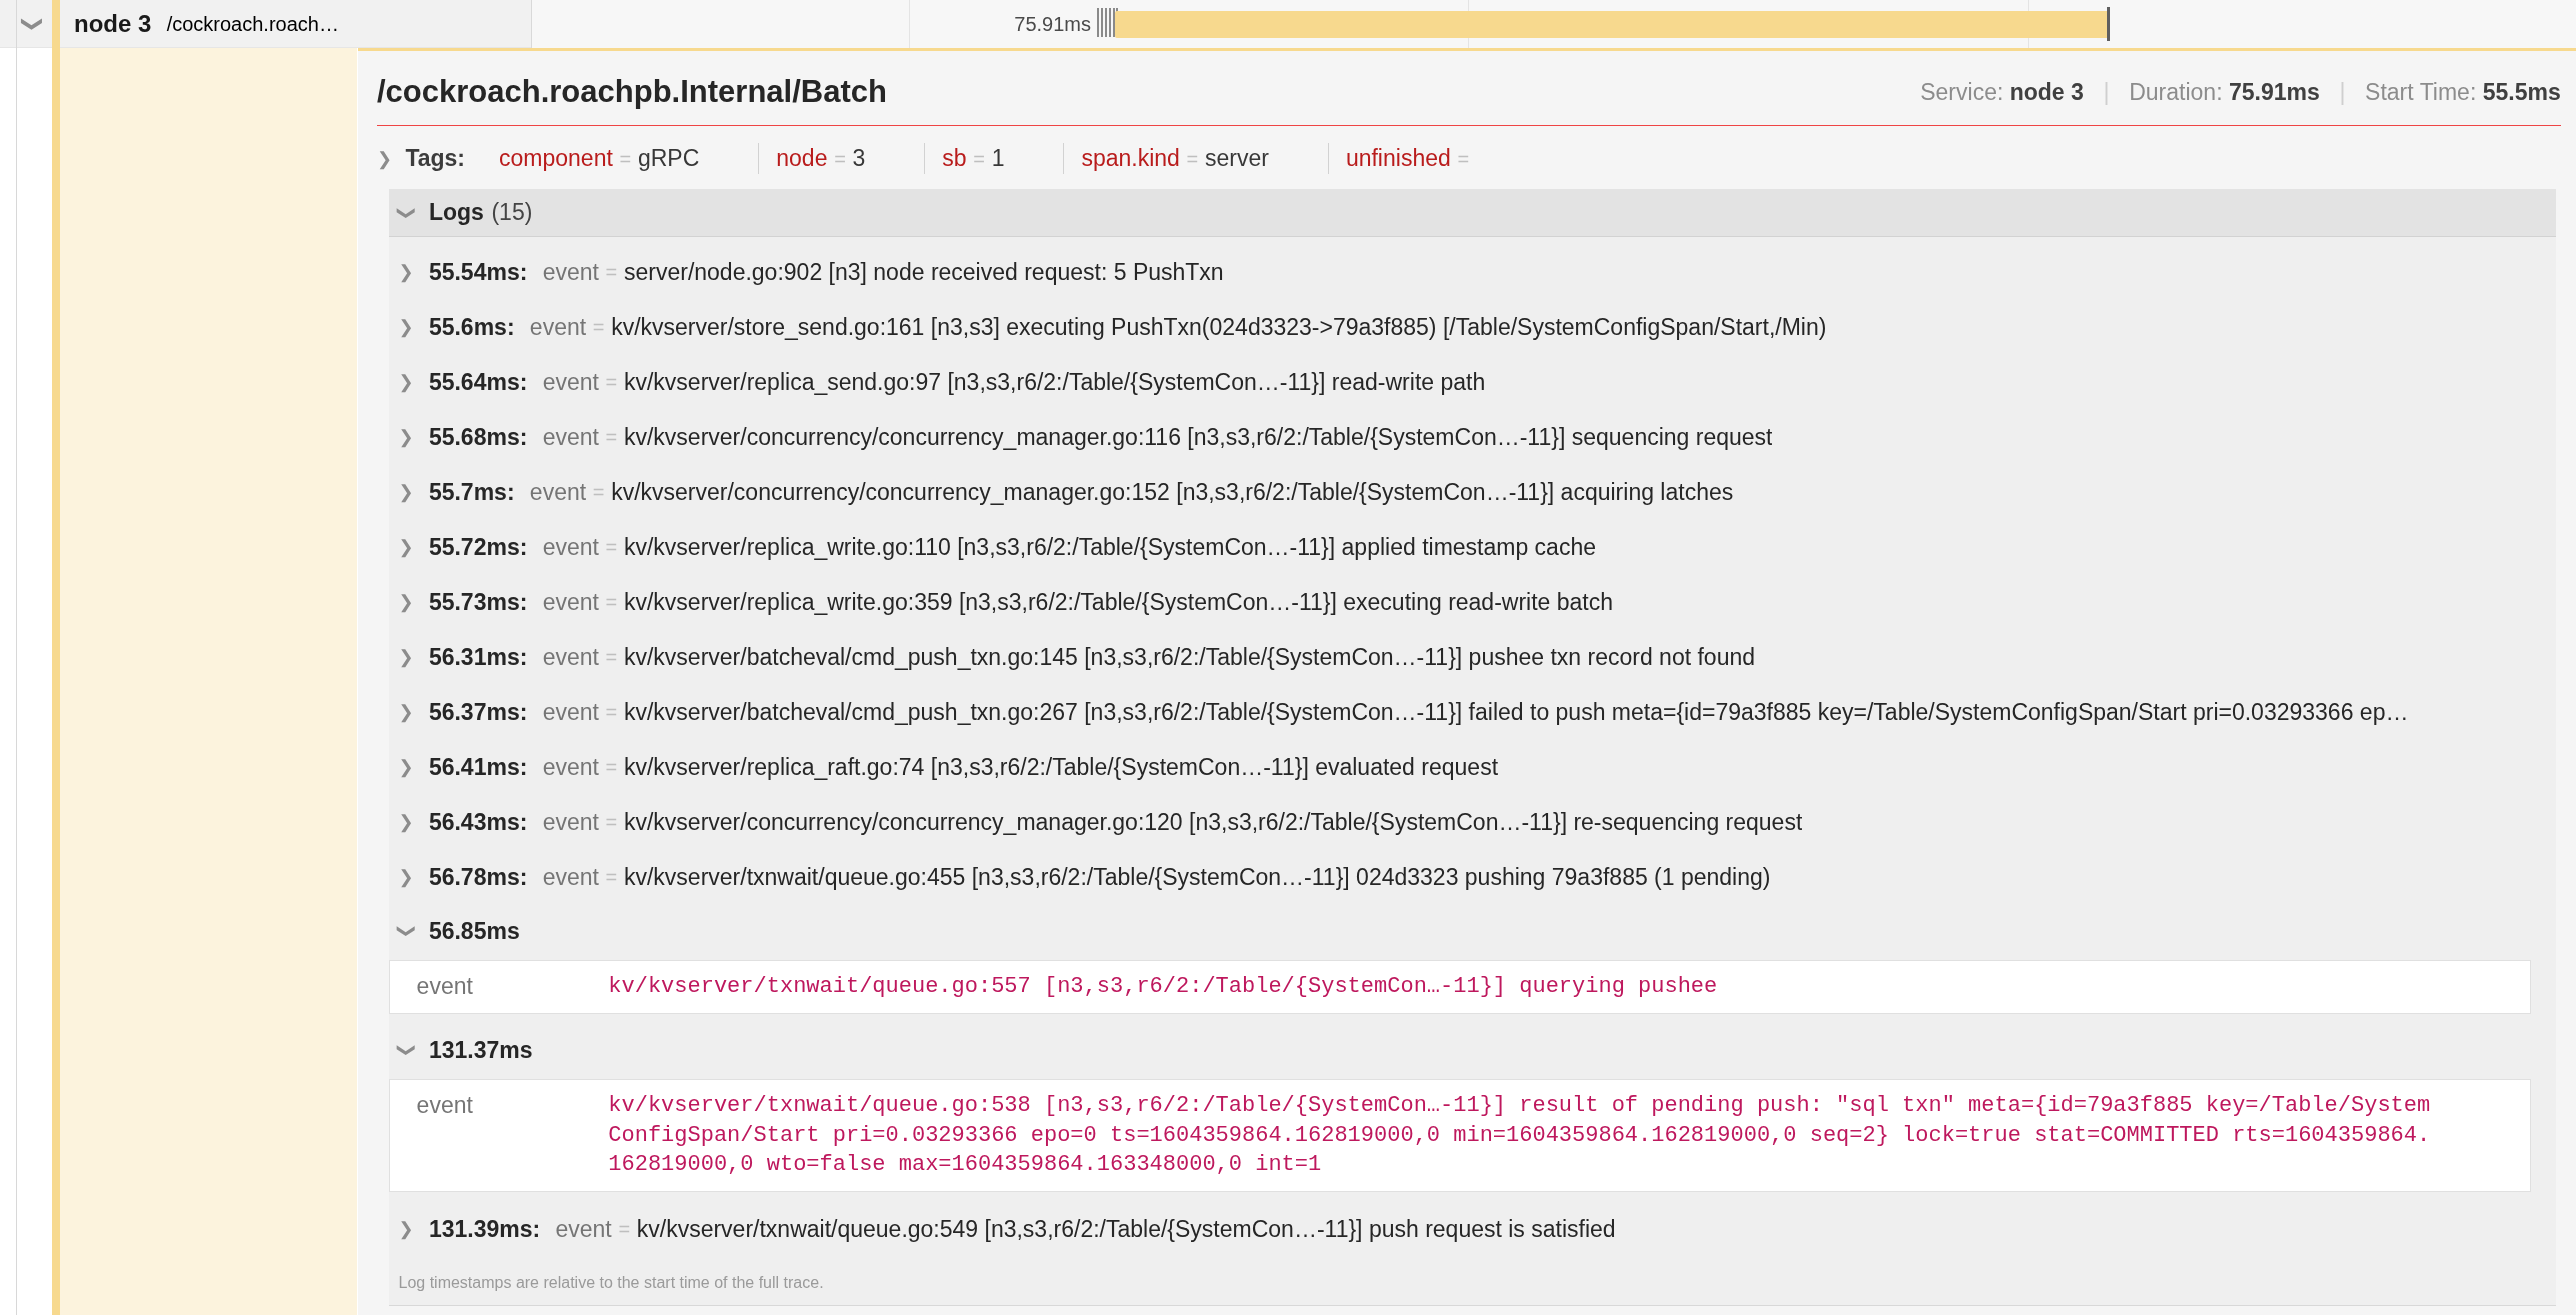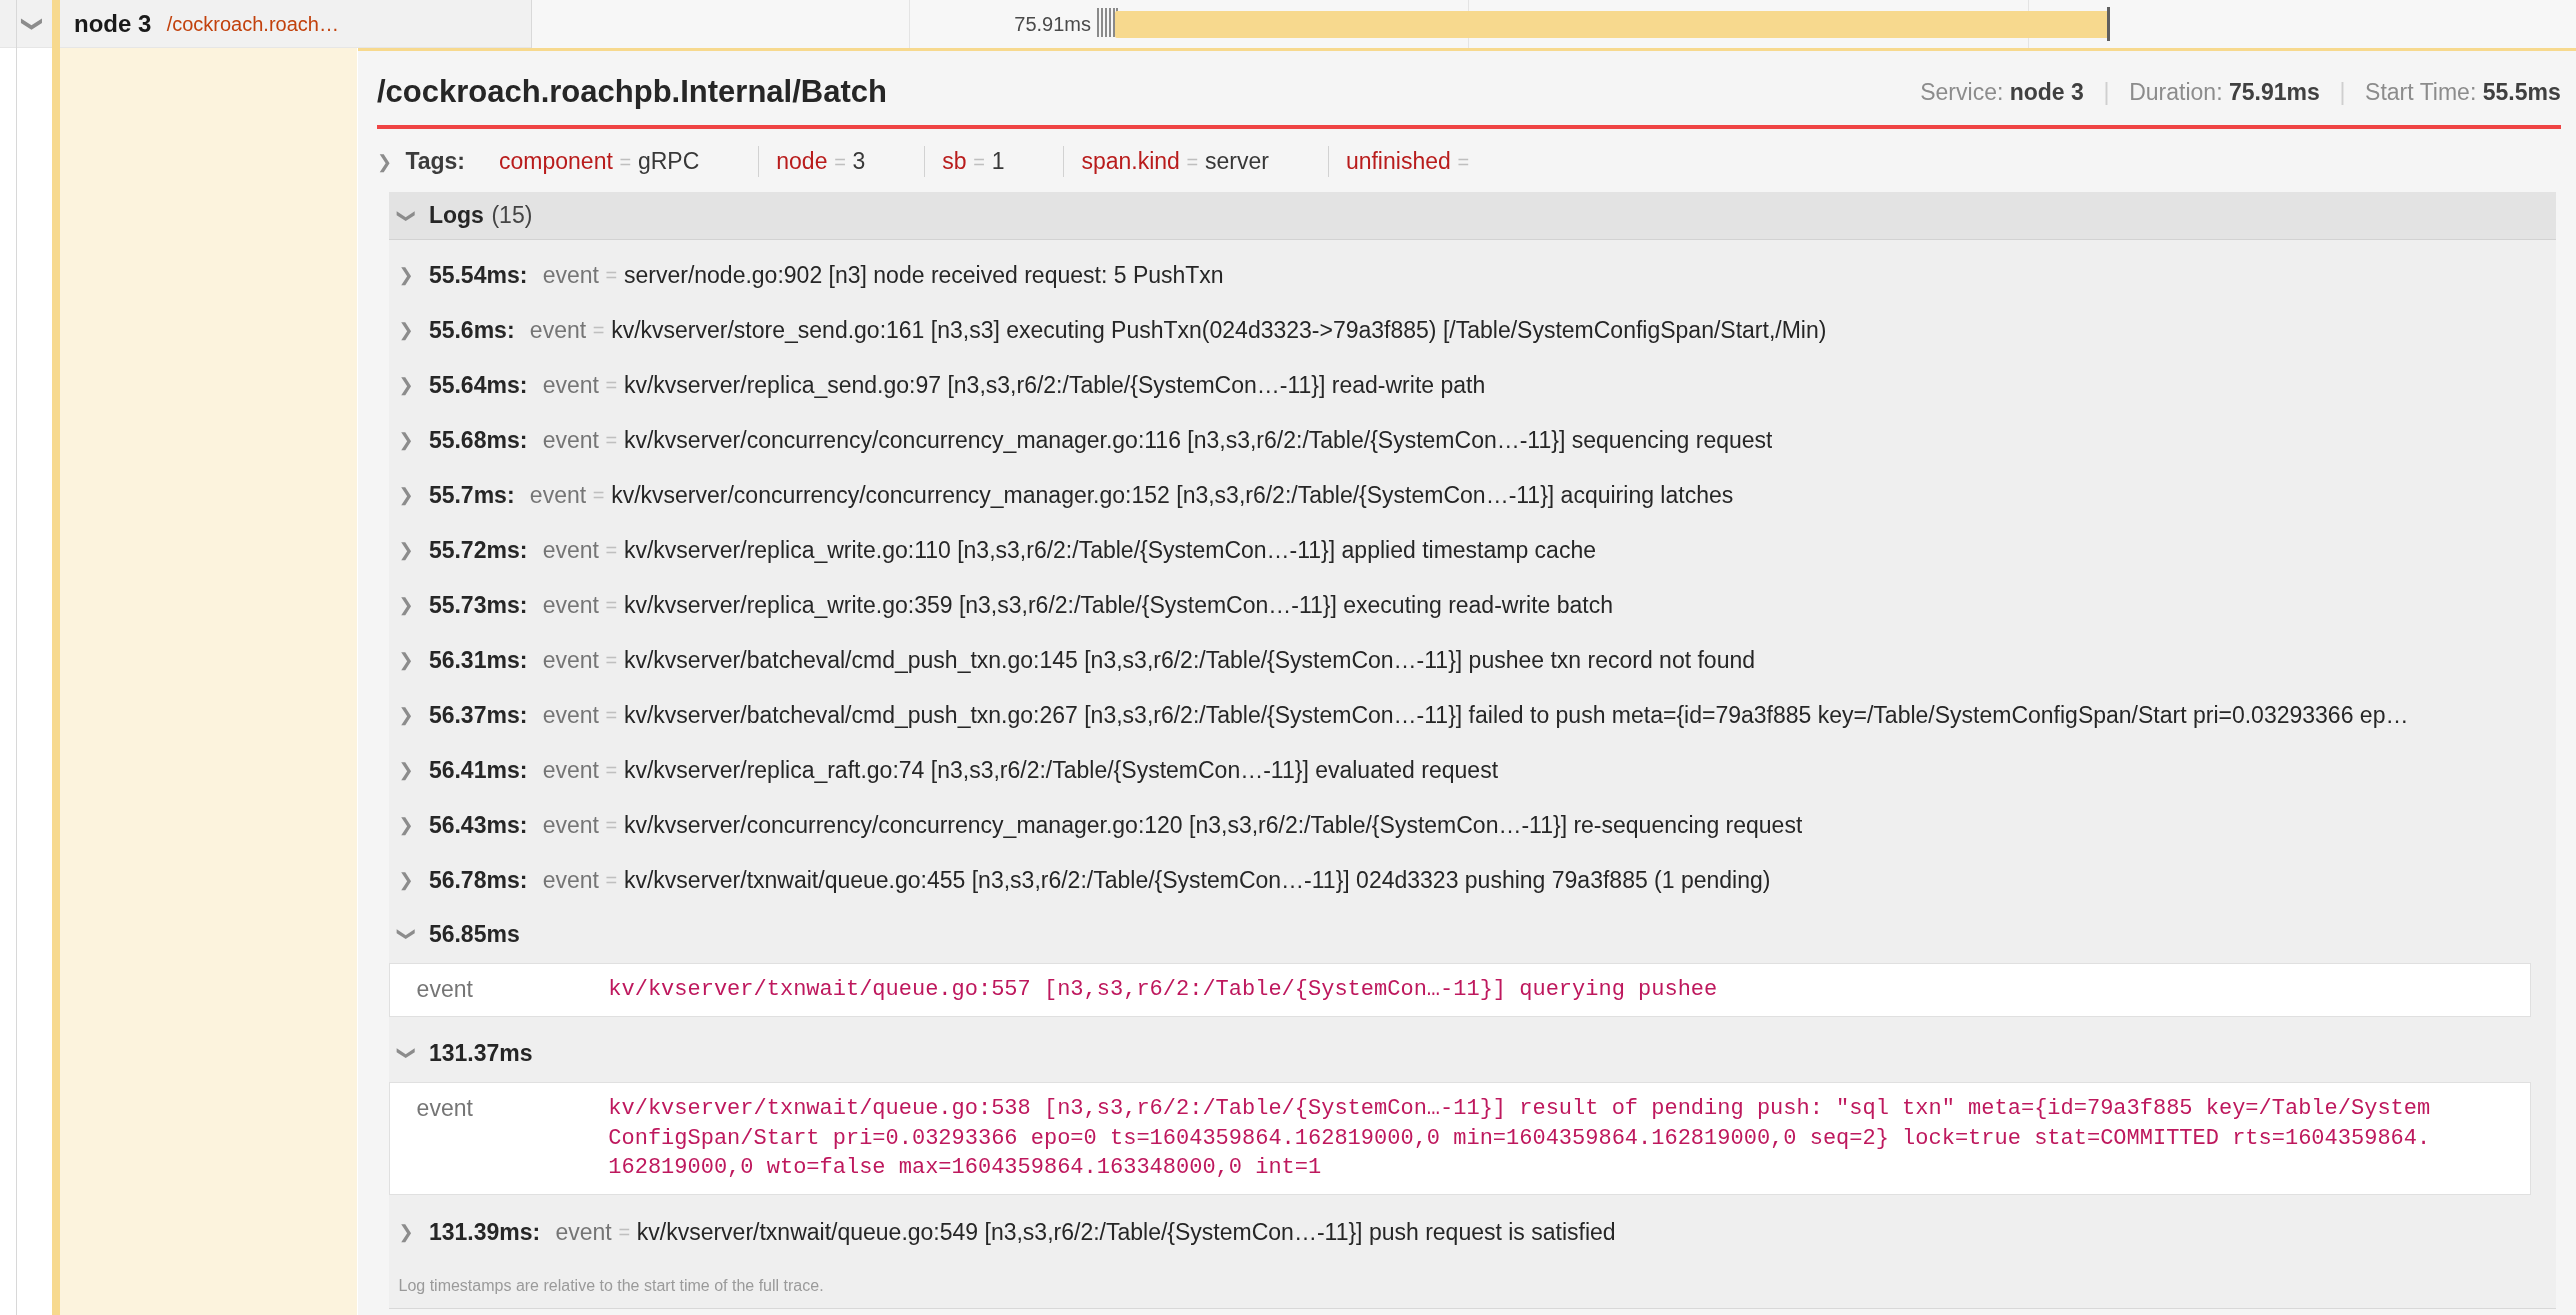--- a/index.html
+++ b/index.html
@@ -13,33 +13,33 @@
   .accent-bar { position:absolute; left:52px; top:0; width:7.6px; height:1316px; background:#f7d98e; }
   .cream-col  { position:absolute; left:60px; top:48px; width:297px; height:1268px; background:#fcf3dd; }
 
   
   .span-row { position:absolute; left:0; top:0; width:2576px; height:48px; background:#f1f1f1; border-bottom:1px solid #e6e6e6; }
   .span-row .chev { position:absolute; left:24px; top:12.4px; font-size:21px; color:#8c8c8c; cursor:pointer; }
   .chev-glyph { display:inline-block; transform:rotate(90deg); }
   .chev-glyph.right { transform:none; }
   .span-name-wrap { position:absolute; left:74px; top:0; height:48px; display:flex; align-items:center; }
   .span-svc { font-size:24px; font-weight:600; color:#1a1a1a; margin-right:15.3px; }
-  .span-op  { font-size:20px; color:#c2410c; }
+  .span-op  { font-size:20px; color:#000000; }
   .timeline { position:absolute; left:531px; top:0; right:0; height:48px; background:#f7f7f7; border-left:1px solid #d9d9d9; }
   .gridline { position:absolute; top:0; width:1px; height:48px; background:#e4e4e4; }
   .dur-label { position:absolute; left:378px; top:0; width:181px; height:48px; line-height:48px; text-align:right; font-size:20px; color:#4a4a4a; }
   .tickgroup .tk { position:absolute; top:7.6px; width:1.9px; height:29.6px; background:#8a8a8a; }
   .span-bar { position:absolute; left:583px; top:10.5px; width:995px; height:27px; background:#f7d98e; border-radius:1.9px; cursor:pointer; }
   .end-tick { position:absolute; left:1575px; top:6.7px; width:2.9px; height:34px; background:#5f5f5f; }
 
   
   .detail-border { position:absolute; left:358px; top:48px; right:0; height:3.8px; background:#f7d98e; }
   .detail { position:absolute; left:358px; top:51px; right:0; bottom:0; background:#f5f5f5; }
   .detail-header { display:flex; justify-content:space-between; align-items:flex-end;
-    margin:0 15.3px 0 19px; padding:23px 0 15.3px 0; border-bottom:4px solid #ef4444; }
+    margin:0 15.3px 0 19px; padding:23px 0 15.3px 0; border-bottom:1px solid #ef4444; }
   .op-title { font-size:31px; font-weight:bold; color:#262626; }
   .hdr-meta { font-size:23px; color:#8c8c8c; white-space:nowrap; padding-bottom:3.8px; }
   .hdr-meta b { color:#404040; }
   .hdr-sep { color:#cfcfcf; padding:0 13.3px; }
 
   .tags-row { margin:17px 15.3px 5.7px 19px; display:flex; align-items:center; font-size:23px; cursor:pointer; }
   .tags-chev { color:#8c8c8c; font-size:18px; margin-right:13.3px; }
   .tags-label { font-weight:bold; color:#3c3c3c; margin-right:17px; }
   .tag { padding:1.9px 17px; color:#383838; white-space:nowrap; }
   .tag + .tag { border-left:1px solid #d2d2d2;margin-left:42px; }

